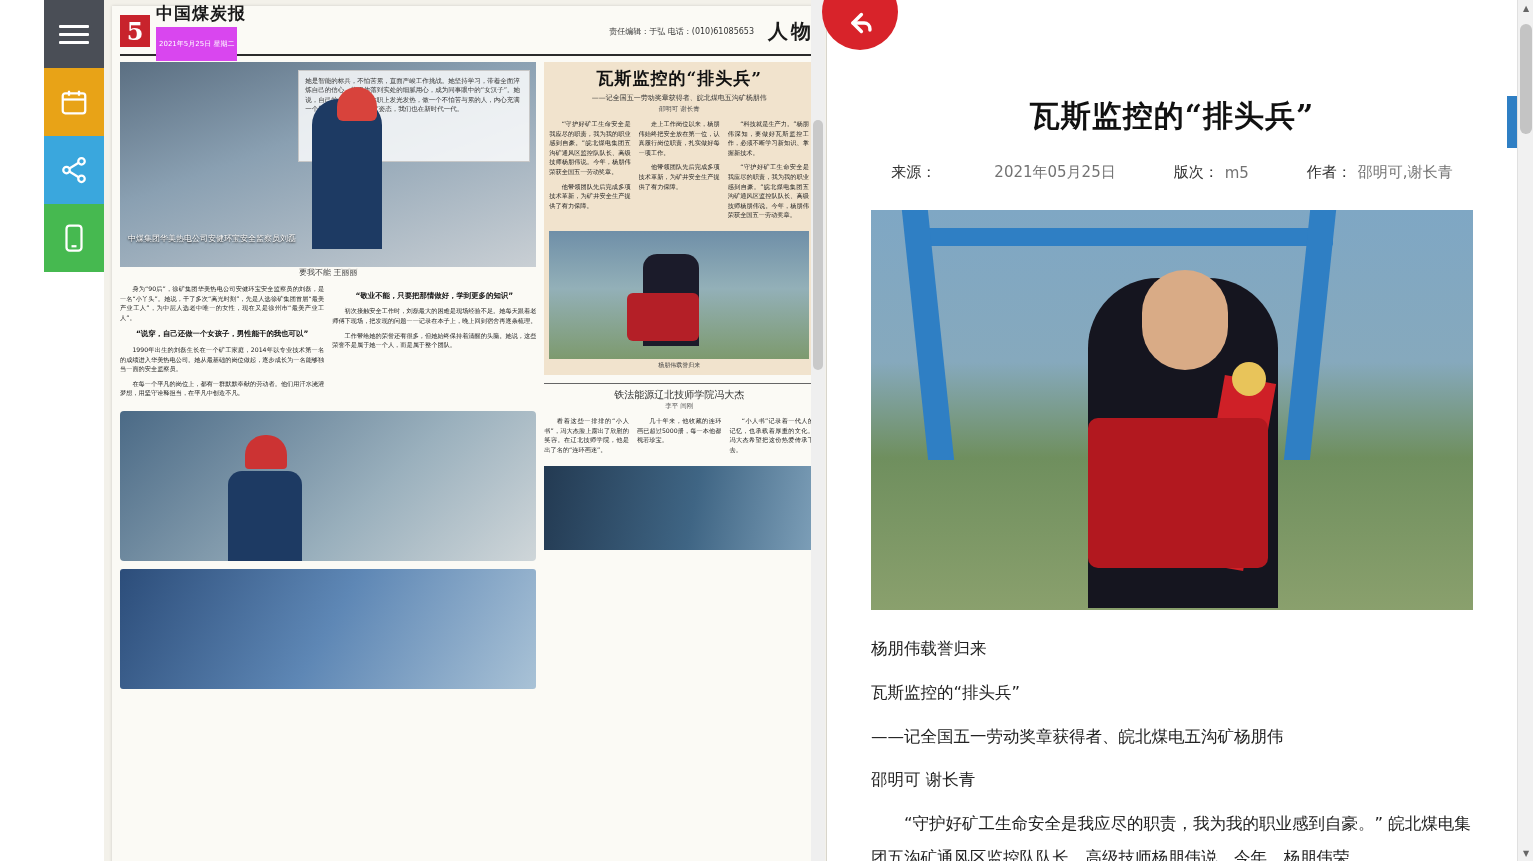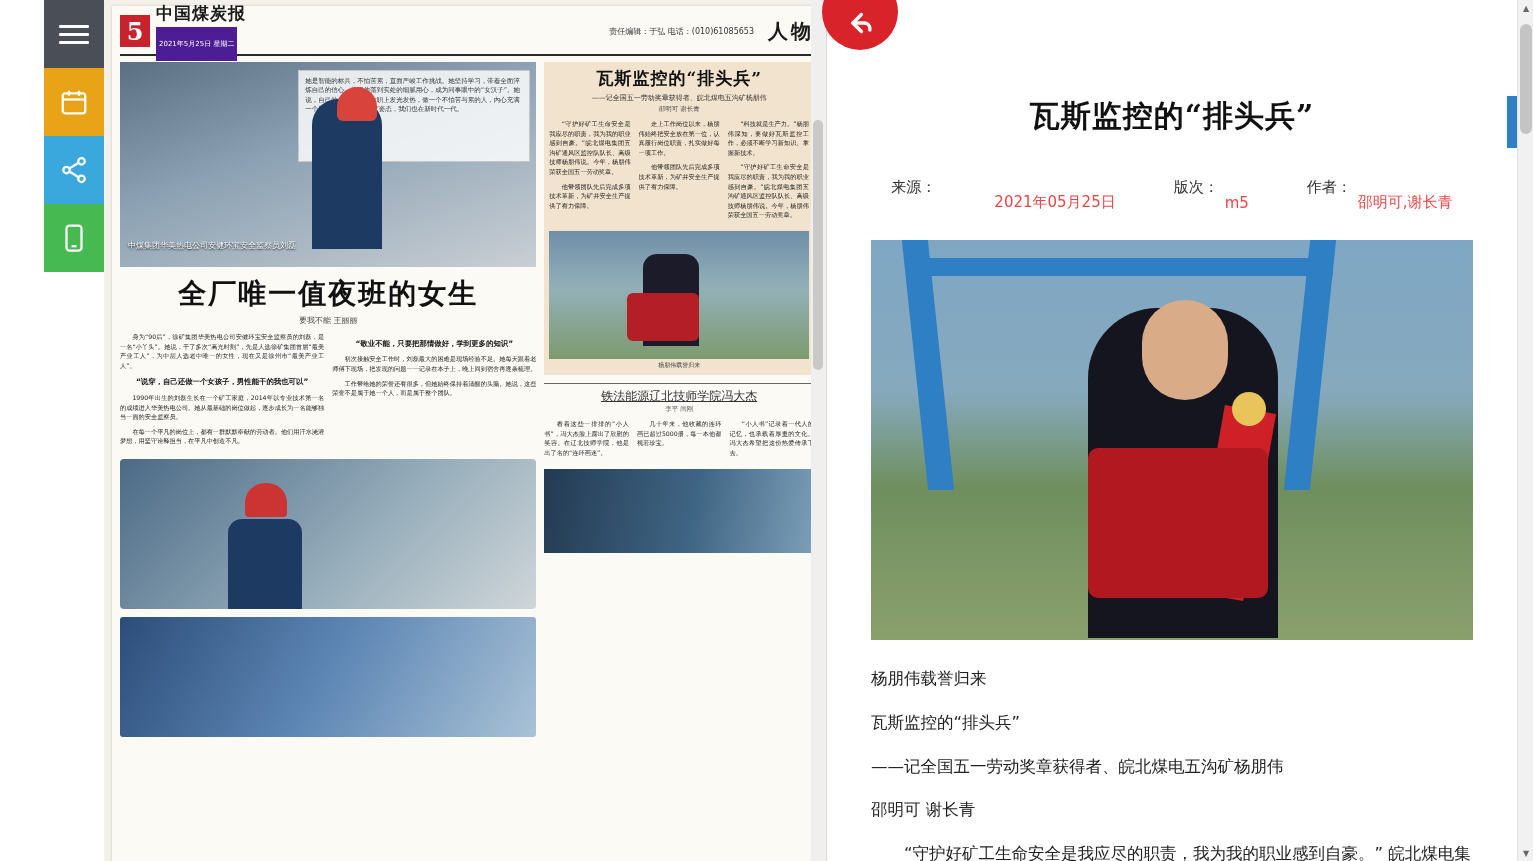--- a/index.html
+++ b/index.html
@@ -73,21 +73,21 @@
     display: flex; align-items: center; justify-content: center;
     font-family: "DejaVu Serif", "Liberation Serif", serif;
   }
   .masthead { margin-left: 6px; }
   .masthead .name {
     font-size: 17px; font-weight: bold; color: #1a1a1a;
     font-family: Liberation Mono, monospace;
     letter-spacing: 1px;
   }
   .masthead .date {
-    font-size: 7px; color: #fff; background:#4c1d95;
+    font-size: 7px; color: #fff; background:#d946ef;
     display:inline-block; padding:12px 3px; margin-top:2px;
   }
   .hdr-mid {
     flex: 1; text-align: right; font-size: 8px; color: #333;
     padding-right: 14px;
   }
   .hdr-section {
     font-size: 20px; font-weight: bold; color: #1a1a1a;
     font-family: "DejaVu Serif","Liberation Serif",serif;
     letter-spacing: 3px;
@@ -96,21 +96,21 @@
   .paper-body { display: flex; gap: 8px; margin-top: 6px; }
   .col-left  { width: 420px; }
   .col-right { width: 272px; }
 
   .photo {
     width: 100%; height: 205px;
     background: linear-gradient(160deg,#5b6f82 0%, #8aa0b2 40%, #c9cfd4 100%);
     position: relative; overflow: hidden;
   }
   .photo .cap {
-    position: absolute; left: 8px; bottom: 16px;
+    position: absolute; left: 8px; bottom: 23px;
     color: #fff; font-size: 8px; text-shadow: 0 1px 2px #000;
   }
   .photo.worker::after {
     content:""; position:absolute; left:46%; top:18%;
     width: 70px; height: 150px; border-radius: 26px 26px 0 0;
     background: #1d3a63;
   }
   .photo.worker::before {
     content:""; position:absolute; left:52%; top:12%;
     width: 40px; height: 34px; border-radius: 20px 20px 6px 6px;
@@ -159,21 +159,21 @@
   .r-photo .man {
     position:absolute; left:36%; top:18%; width:56px; height:92px;
     background:#1b1b2a; border-radius: 14px 14px 0 0;
   }
   .r-photo .flowers {
     position:absolute; left:30%; top:48%; width:72px; height:48px;
     background:#b41f27; border-radius:6px;
   }
   .r-cap { font-size:6px; text-align:center; color:#444; margin-top:2px;}
   .rule { border-top:1px solid #666; margin: 8px 0 4px; }
-  .tag-line { text-align:center; font-size:12px; color:#333;text-decoration:underline; }
+  .tag-line { text-align:center; font-size:10px; color:#333; }
   .photo2 {
     width: 100%; height: 150px; margin-top:8px;
     background: linear-gradient(135deg,#4b6a86,#9ab0bd 60%,#cfd6d9);
     border-radius: 4px; position:relative; overflow:hidden;
   }
   .photo2 .helmet {
     position:absolute; left:30%; top:16%; width:42px;height:34px;
     background:#c33; border-radius:20px 20px 4px 4px;
   }
   .photo2 .body2 {
@@ -207,21 +207,21 @@
     color: #111;
     font-family: "DejaVu Serif","Liberation Serif",serif;
     letter-spacing: 1px;
   }
   .art-meta {
     display:flex; align-items:center; justify-content:center;
     gap: 6px; margin-top: 26px;
     font-size: 15px; color: #444;
   }
   .meta-label { color:#333; }
-  .meta-val { color:#ef4444;margin-top:30px; }
+  .meta-val { color:#737373; }
   .meta-gap { width: 46px; }
   .art-photo {
     margin-top: 28px;
     width: 100%; height: 400px;
     background: linear-gradient(to bottom, #7fa7c4 0%, #86a9bd 38%, #6f8f5e 62%, #8aa06d 100%);
     position: relative; overflow: hidden;
   }
   .art-photo .tower-l, .art-photo .tower-r {
     position:absolute; top:0; width:26px; height:250px;
     background:#2f7fc4;
@@ -367,21 +367,20 @@
         <div class="hdr-section">人物</div>
       </div>
 
       <div class="paper-body">
 
         <div class="col-left">
           <div class="photo worker">
             <div class="quote-box">她是智能的标兵，不怕苦累，直面严峻工作挑战。她坚持学习，带着全面淬炼自己的信心，将工作落到实处的细腻用心，成为同事眼中的“女汉子”。她说，自己的使命就是在本职上发光发热，做一个不怕苦与累的人，内心充满一个新时代女性的“90后”姿态，我们也在新时代一代。</div>
             <div class="cap">中煤集团华美热电公司安健环宝安全监察员刘磊</div>
           </div>
-          <div class="headline-big">全厂唯一值夜班的女生</div>
           <div class="byline">要我不能  王丽丽</div>
 
           <div class="cols3">
             <div class="tcol">
               <p>身为“90后”，徐矿集团华美热电公司安健环宝安全监察员的刘磊，是一名“小丫头”。她说，干了多次“高光时刻”，先是人选徐矿集团首届“最美产业工人”，为中层人选老中唯一的女性，现在又是徐州市“最美产业工人”。</p>
               <p class="sub">“说穿，自己还做一个女孩子，男性能干的我也可以”</p>
               <p>1990年出生的刘磊生长在一个矿工家庭，2014年以专业技术第一名的成绩进入华美热电公司。她从最基础的岗位做起，逐步成长为一名能够独当一面的安全监察员。</p>
               <p>在每一个平凡的岗位上，都有一群默默奉献的劳动者。他们用汗水浇灌梦想，用坚守诠释担当，在平凡中创造不凡。</p>
             </div>
             <div class="tcol">

